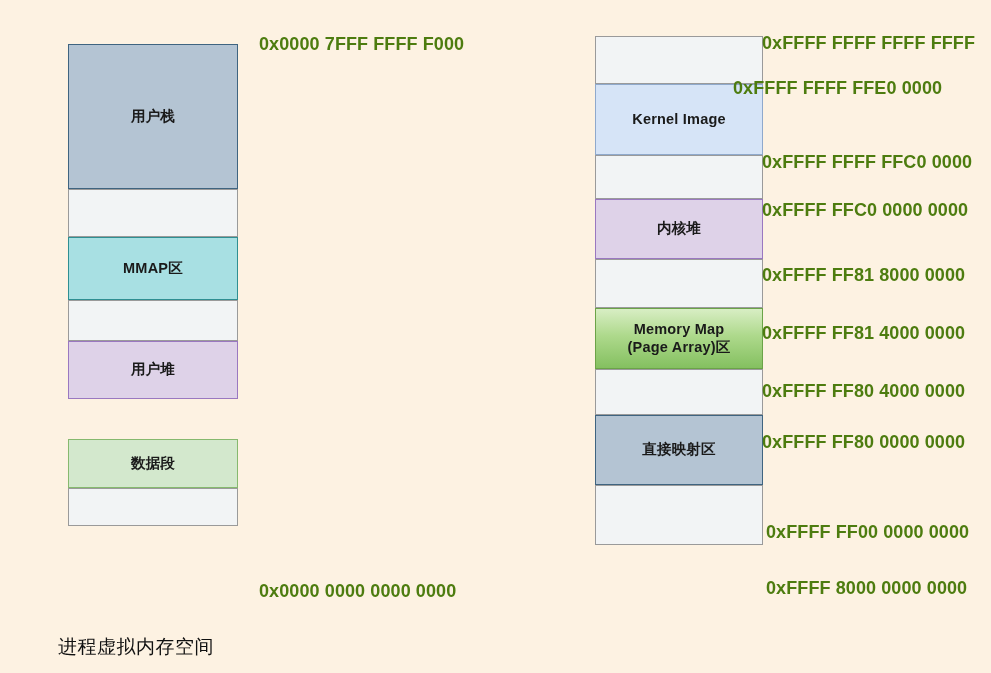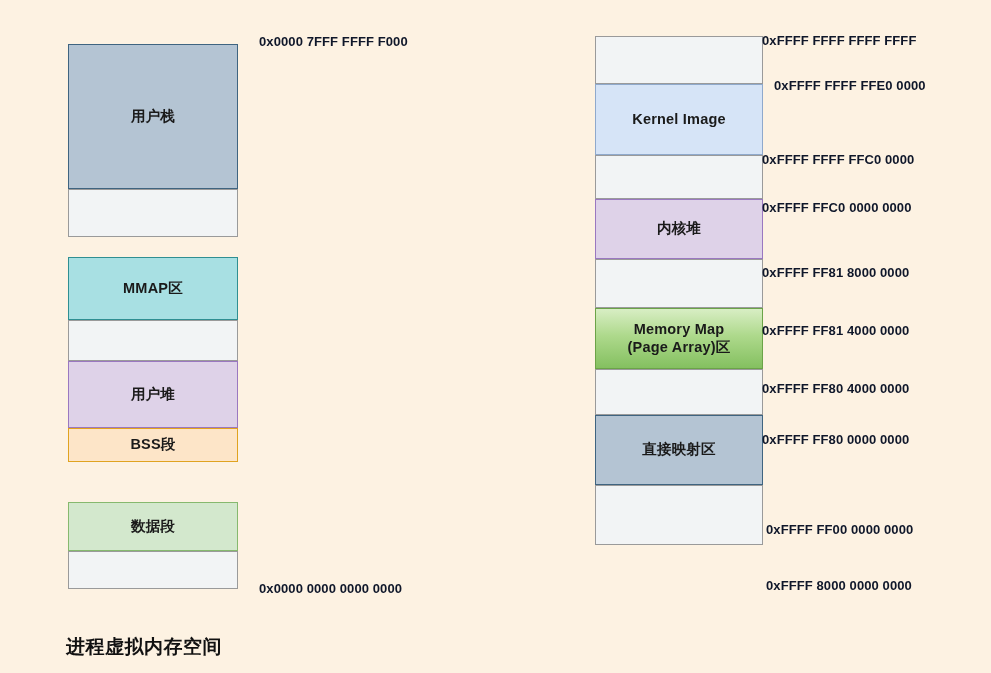--- a/index.html
+++ b/index.html
@@ -44,49 +44,48 @@
     background: #f2f4f5;
     border: 1px solid #9a9a9a;
   }
   .block-label {
     padding: 0 2px;
     white-space: pre-line;
   }
 
   
   .fill-stack   { background: #b4c4d3; border: 1px solid #3f6480; }
-  .fill-mmap    { background: #a8e0e3; border: 1px solid #2f8f92; margin-top: 20px; }
+  .fill-mmap    { background: #a8e0e3; border: 1px solid #2f8f92; }
   .fill-heap    { background: #ded2e8; border: 1px solid #9a78c0; }
   .fill-bss     { background: #fde5c8; border: 1px solid #e0a320; }
   .fill-data    { background: #d3e8cd; border: 1px solid #86b96e; margin-top: 40px; }
   .fill-text    { background: #f5c9cb; border: 1px solid #c0504d; }
   .fill-kimage  { background: #d6e4f7; border: 1px solid #8fa9cc; }
   .fill-kheap   { background: #ded2e8; border: 1px solid #9a78c0; }
   .fill-memmap  { background: linear-gradient(180deg, #d8eec4 0%, #aed98c 45%, #84c060 100%); border: 1px solid #6ba348; }
   .fill-direct  { background: #b4c4d3; border: 1px solid #3f6480; }
 
   
   .addr {
     position: absolute;
     font-family: "Liberation Sans", sans-serif;
-    font-size: 13px;
+    font-size: 18px;
     font-weight: bold;
-    color: #0f172a;
+    color: #4d7c0f;
     white-space: nowrap;
     letter-spacing: 0.1px;
   }
   
   .caption {
     position: absolute;
     font-size: 19px;
-    font-weight: bold;
+    font-weight: normal;
     color: #111111;
     white-space: nowrap;
     letter-spacing: 0.5px;
-    margin-left: 8px;
   }
   #caption-process { left: 58px; top: 634px; }
   #caption-kernel  { left: 558px; top: 634px; }
 </style>
 </head>
 <body style="background: rgb(253, 242, 226);">
 
 <div class="canvas">
 
   <div class="column" id="process-column">
@@ -95,25 +94,22 @@
     </div>
     <div class="block empty" style="height:48px">
       <span class="block-label"></span>
     </div>
     <div class="block fill-mmap" style="height:63px">
       <span class="block-label">MMAP区</span>
     </div>
     <div class="block empty" style="height:41px">
       <span class="block-label"></span>
     </div>
-    <div class="block fill-heap" style="height:67px">
+    <div class="block fill-heap" style="height:58px">
       <span class="block-label">用户堆</span>
-    </div>
-    <div class="block fill-bss" style="height:34px">
-      <span class="block-label">BSS段</span>
     </div>
     <div class="block fill-data" style="height:49px">
       <span class="block-label">数据段</span>
     </div>
     <div class="block empty" style="height:38px">
       <span class="block-label"></span>
     </div>
   </div>
 
   <div class="addr" id="addr-process-top" style="left:259px; top:34px;">0x0000 7FFF FFFF F000</div>
@@ -144,21 +140,21 @@
     </div>
     <div class="block fill-direct" style="height:70px">
       <span class="block-label">直接映射区</span>
     </div>
     <div class="block empty" style="height:60px">
       <span class="block-label"></span>
     </div>
   </div>
 
   <div class="addr" style="left:762px; top:33px;">0xFFFF FFFF FFFF FFFF</div>
-  <div class="addr" style="left:774px; top:78px;">0xFFFF FFFF FFE0 0000</div>
+  <div class="addr" style="left:733px; top:78px;">0xFFFF FFFF FFE0 0000</div>
   <div class="addr" style="left:762px; top:152px;">0xFFFF FFFF FFC0 0000</div>
   <div class="addr" style="left:762px; top:200px;">0xFFFF FFC0 0000 0000</div>
   <div class="addr" style="left:762px; top:265px;">0xFFFF FF81 8000 0000</div>
   <div class="addr" style="left:762px; top:323px;">0xFFFF FF81 4000 0000</div>
   <div class="addr" style="left:762px; top:381px;">0xFFFF FF80 4000 0000</div>
   <div class="addr" style="left:762px; top:432px;">0xFFFF FF80 0000 0000</div>
   <div class="addr" style="left:766px; top:522px;">0xFFFF FF00 0000 0000</div>
   <div class="addr" style="left:766px; top:578px;">0xFFFF 8000 0000 0000</div>
 
   <div class="caption" id="caption-process">进程虚拟内存空间</div>

